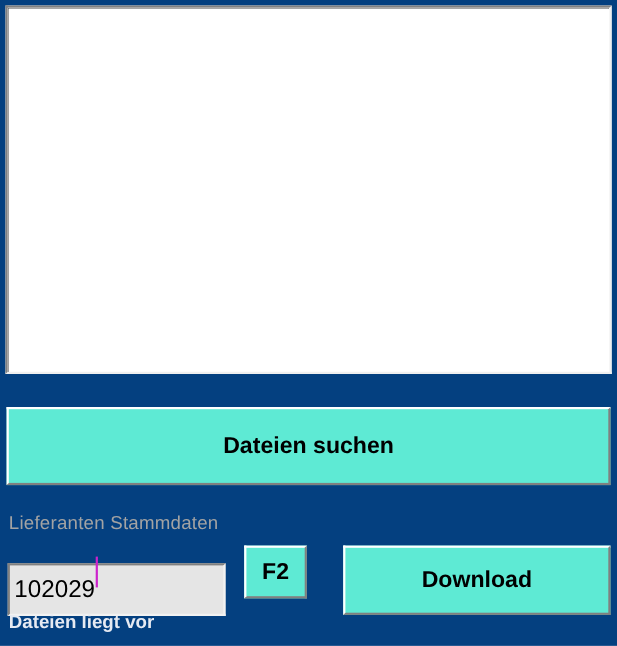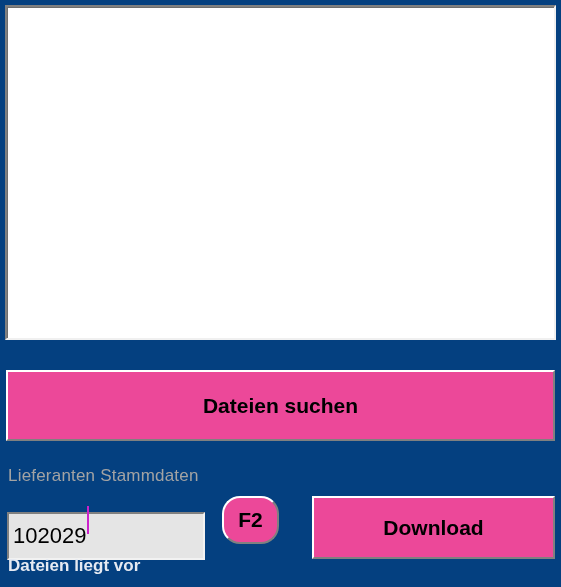--- a/index.html
+++ b/index.html
@@ -41,21 +41,21 @@
   .file-list-inner {
     position: absolute;
     inset: 1px;
     background: #ffffff;
     overflow: auto;
   }
 
   
   .btn {
     box-sizing: border-box;
-    background: #ec4899;
+    background: #5eead4;
     border-top: 2px solid #ffffff;
     border-left: 2px solid #ffffff;
     border-right: 2px solid #808080;
     border-bottom: 2px solid #808080;
     color: #000000;
     font-family: "Liberation Sans", sans-serif;
     font-weight: bold;
     text-align: center;
     display: flex;
     align-items: center;
@@ -115,21 +115,20 @@
     pointer-events: none;
   }
 
   .btn-f2 {
     position: absolute;
     left: 222px;
     top: 496px;
     width: 57px;
     height: 48px;
     font-size: 21px;
-    border-radius: 18px;
   }
 
   .btn-download {
     position: absolute;
     left: 312px;
     top: 496px;
     width: 243px;
     height: 63px;
     font-size: 21px;
   }

